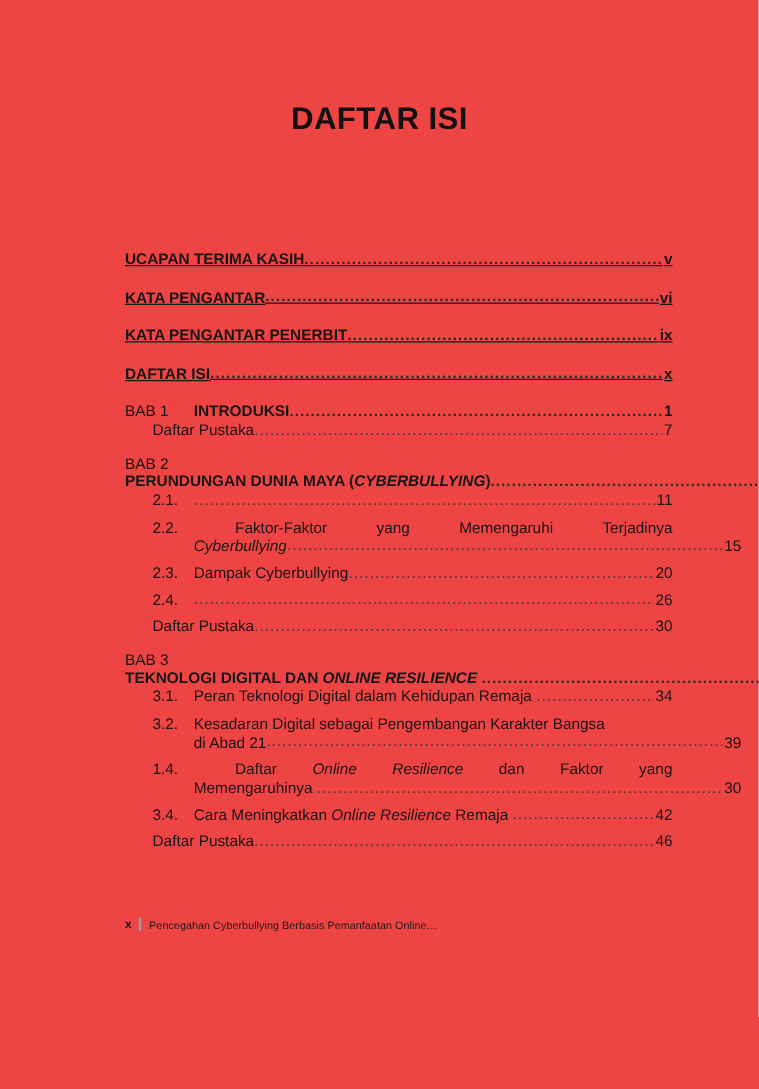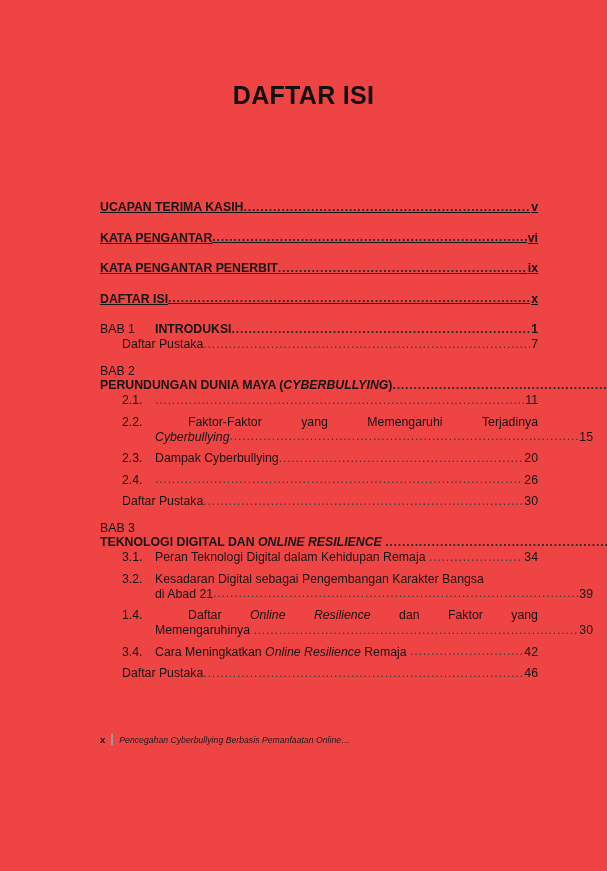--- a/index.html
+++ b/index.html
@@ -151,21 +151,20 @@
     margin-right: 6px;
   }
   .footer-sep {
     display: inline-block;
     width: 2px;
     height: 11px;
     background: #9a9a9a;
     margin-right: 6px;
   }
   .footer-text {
-    font-style: italic;
     white-space: nowrap;
     letter-spacing: 0.05px;
   }
 </style>
 </head>
 <body>
 
 <div class="page">
 
   <div class="doc-title">DAFTAR ISI</div>

